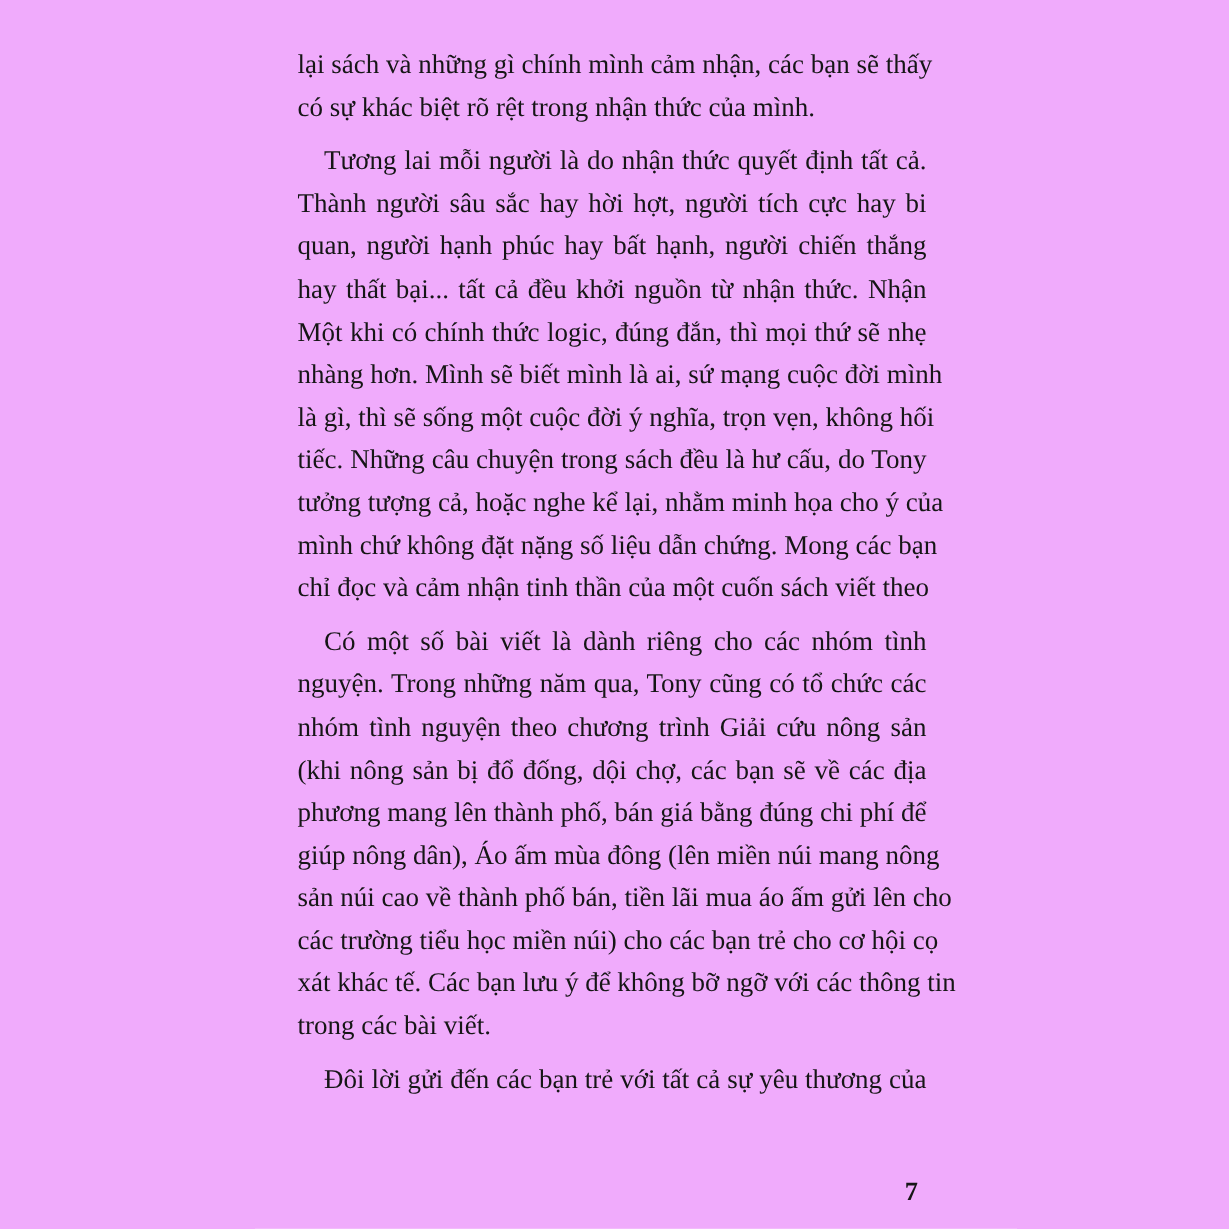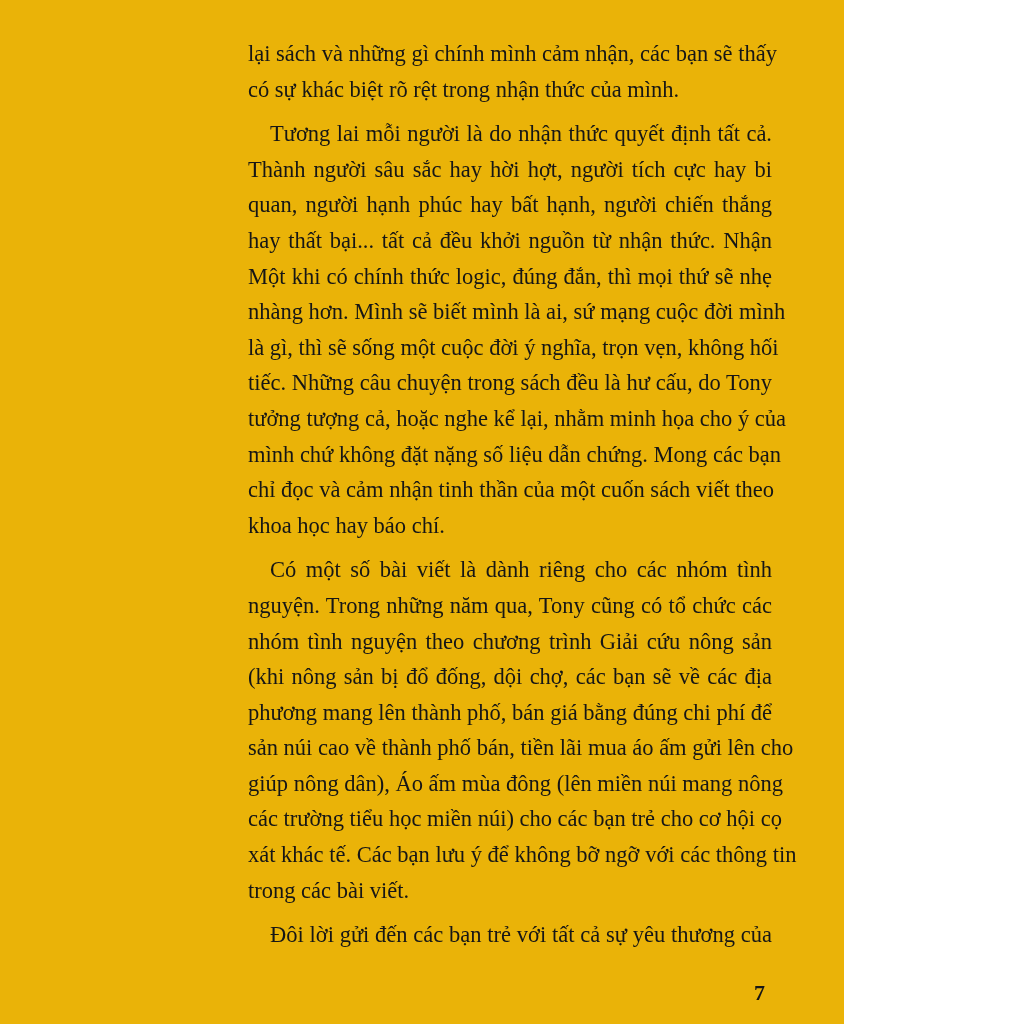--- a/index.html
+++ b/index.html
@@ -1,19 +1,19 @@
 <!DOCTYPE html>
 <html><head>
 <meta charset="utf-8">
 <style>
   html, body { margin: 0; padding: 0; background: #ffffff; }
   body { width: 1024px; height: 1024px; position: relative; overflow: hidden; }
   .page {
-    position: absolute; left: 0; top: 0; width: 844px; height: 1024px;
-    background: #eab308;
+    position: absolute; left: 0; top: 0; width: 1024px; height: 1024px;
+    background: #f0abfc;
   }
   .text-block {
     position: absolute; left: 248px; top: 36px; width: 524px;
     font-family: "Liberation Serif", "DejaVu Serif", serif;
     font-size: 22.5px; line-height: 35.6px; color: #161616;
   }
   .line {
     display: block; white-space: nowrap; height: 35.6px;
     text-align: justify; text-align-last: justify;
   }
@@ -43,32 +43,31 @@
       <span class="line">Thành người sâu sắc hay hời hợt, người tích cực hay bi</span>
       <span class="line">quan, người hạnh phúc hay bất hạnh, người chiến thắng</span>
       <span class="line">hay thất bại... tất cả đều khởi nguồn từ nhận thức. Nhận</span>
       <span class="line">Một khi có chính thức logic, đúng đắn, thì mọi thứ sẽ nhẹ</span>
       <span class="line">nhàng hơn. Mình sẽ biết mình là ai, sứ mạng cuộc đời mình</span>
       <span class="line">là gì, thì sẽ sống một cuộc đời ý nghĩa, trọn vẹn, không hối</span>
       <span class="line">tiếc. Những câu chuyện trong sách đều là hư cấu, do Tony</span>
       <span class="line">tưởng tượng cả, hoặc nghe kể lại, nhằm minh họa cho ý của</span>
       <span class="line">mình chứ không đặt nặng số liệu dẫn chứng. Mong các bạn</span>
       <span class="line">chỉ đọc và cảm nhận tinh thần của một cuốn sách viết theo</span>
-      <span class="line last">khoa học hay báo chí.</span>
     </div>
     <div class="para-gap"></div>
 
     <div>
       <span class="line indent">Có một số bài viết là dành riêng cho các nhóm tình</span>
       <span class="line">nguyện. Trong những năm qua, Tony cũng có tổ chức các</span>
       <span class="line">nhóm tình nguyện theo chương trình Giải cứu nông sản</span>
       <span class="line">(khi nông sản bị đổ đống, dội chợ, các bạn sẽ về các địa</span>
       <span class="line">phương mang lên thành phố, bán giá bằng đúng chi phí để</span>
+      <span class="line">giúp nông dân), Áo ấm mùa đông (lên miền núi mang nông</span>
       <span class="line">sản núi cao về thành phố bán, tiền lãi mua áo ấm gửi lên cho</span>
-      <span class="line">giúp nông dân), Áo ấm mùa đông (lên miền núi mang nông</span>
       <span class="line">các trường tiểu học miền núi) cho các bạn trẻ cho cơ hội cọ</span>
       <span class="line">xát khác tế. Các bạn lưu ý để không bỡ ngỡ với các thông tin</span>
       <span class="line last">trong các bài viết.</span>
     </div>
     <div class="para-gap"></div>
 
     <div>
       <span class="line indent">Đôi lời gửi đến các bạn trẻ với tất cả sự yêu thương của</span>
 
     </div>

